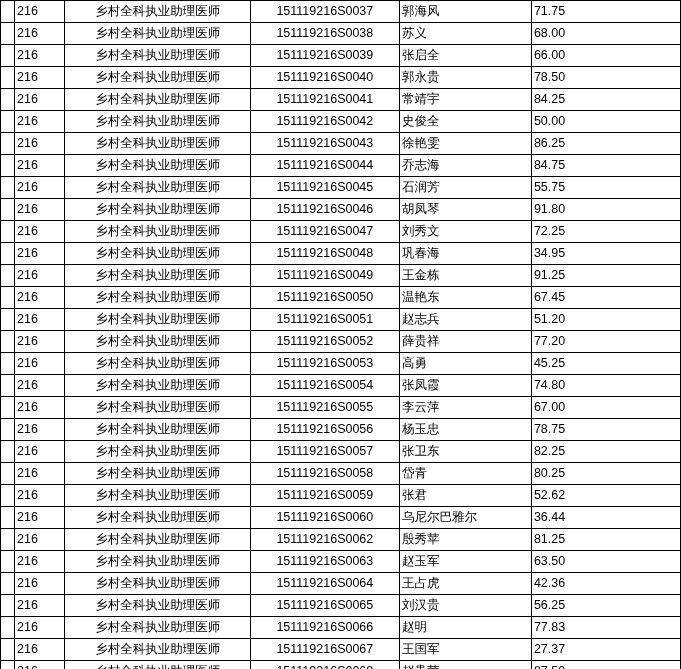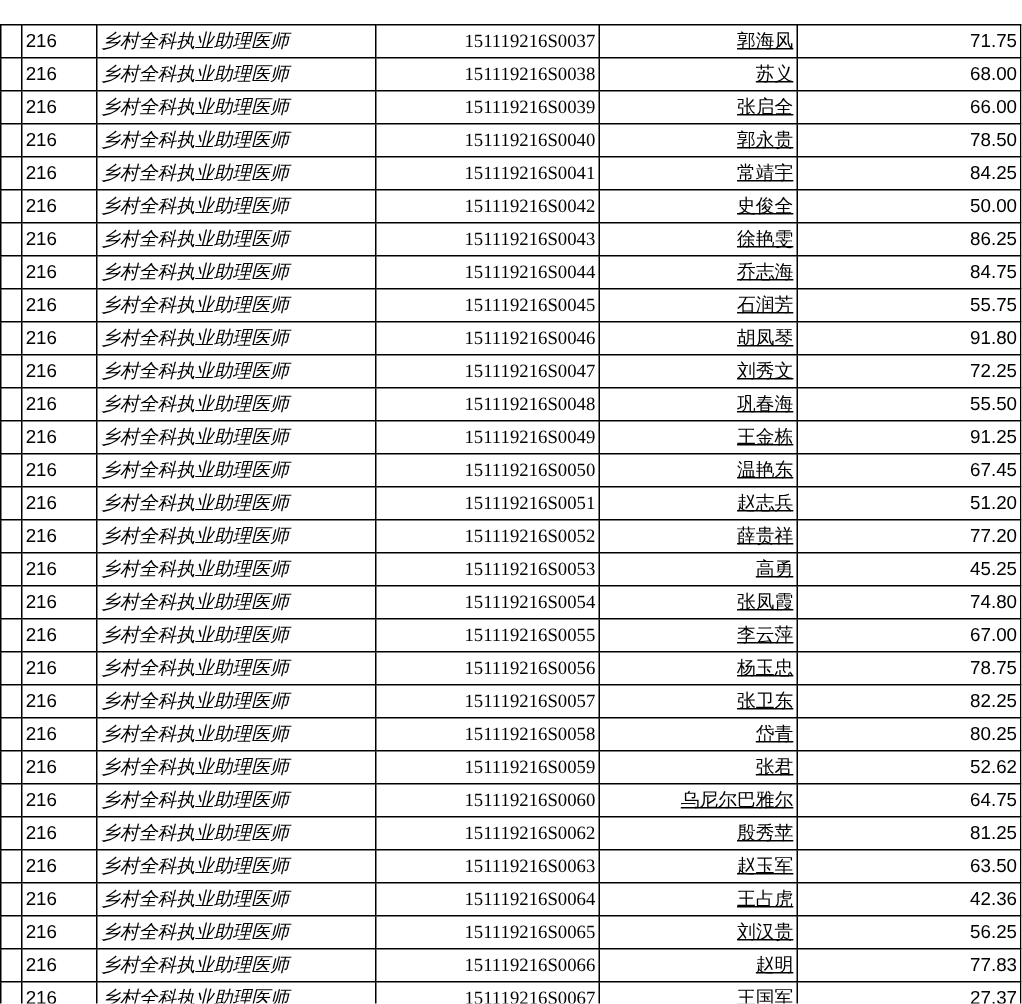--- a/index.html
+++ b/index.html
@@ -11,21 +11,20 @@
     width: 681px;
     height: 669px;
     overflow: hidden;
     font-family: "Liberation Sans", sans-serif;
   }
   #sheet {
     position: relative;
     width: 681px;
     height: 490px;
     background: #ffffff;
-    margin-top: 16px;
   }
   table.grid {
     border-collapse: collapse;
     table-layout: fixed;
     width: 681px;
     font-size: 12.5px;
     color: #000000;
   }
   table.grid td {
     border: 1px solid #000000;
@@ -49,24 +48,24 @@
     border-left: none;
     background: #ffffff;
     color: #808080;
     font-size: 9px;
     text-align: center;
     padding: 0;
     line-height: 21px;
     overflow: hidden;
   }
   td.code    { text-align: left; }
-  td.title   { text-align: left; letter-spacing: 0px; font-style: italic; }
-  td.id      { text-align: right; font-family: Liberation Serif, serif; }
-  td.name    { text-align: right; text-decoration: underline; }
-  td.score   { text-align: right; }
+  td.title   { text-align: center; letter-spacing: 0px; }
+  td.id      { text-align: center; font-family: Liberation Sans, sans-serif; }
+  td.name    { text-align: left; }
+  td.score   { text-align: left; }
 </style>
 </head>
 <body>
 
 <div id="sheet">
   <table class="grid">
     <colgroup>
       <col class="c-rowhdr">
       <col class="c-code">
       <col class="c-title">
@@ -162,21 +161,21 @@
           <td class="id">151119216S0047</td>
           <td class="name">刘秀文</td>
           <td class="score">72.25</td>
         </tr>
         <tr>
           <td class="rowhdr"></td>
           <td class="code">216</td>
           <td class="title">乡村全科执业助理医师</td>
           <td class="id">151119216S0048</td>
           <td class="name">巩春海</td>
-          <td class="score">55.50</td>
+          <td class="score">34.95</td>
         </tr>
         <tr>
           <td class="rowhdr"></td>
           <td class="code">216</td>
           <td class="title">乡村全科执业助理医师</td>
           <td class="id">151119216S0049</td>
           <td class="name">王金栋</td>
           <td class="score">91.25</td>
         </tr>
         <tr>
@@ -258,21 +257,21 @@
           <td class="id">151119216S0059</td>
           <td class="name">张君</td>
           <td class="score">52.62</td>
         </tr>
         <tr>
           <td class="rowhdr"></td>
           <td class="code">216</td>
           <td class="title">乡村全科执业助理医师</td>
           <td class="id">151119216S0060</td>
           <td class="name">乌尼尔巴雅尔</td>
-          <td class="score">64.75</td>
+          <td class="score">36.44</td>
         </tr>
         <tr>
           <td class="rowhdr"></td>
           <td class="code">216</td>
           <td class="title">乡村全科执业助理医师</td>
           <td class="id">151119216S0062</td>
           <td class="name">殷秀苹</td>
           <td class="score">81.25</td>
         </tr>
         <tr>

